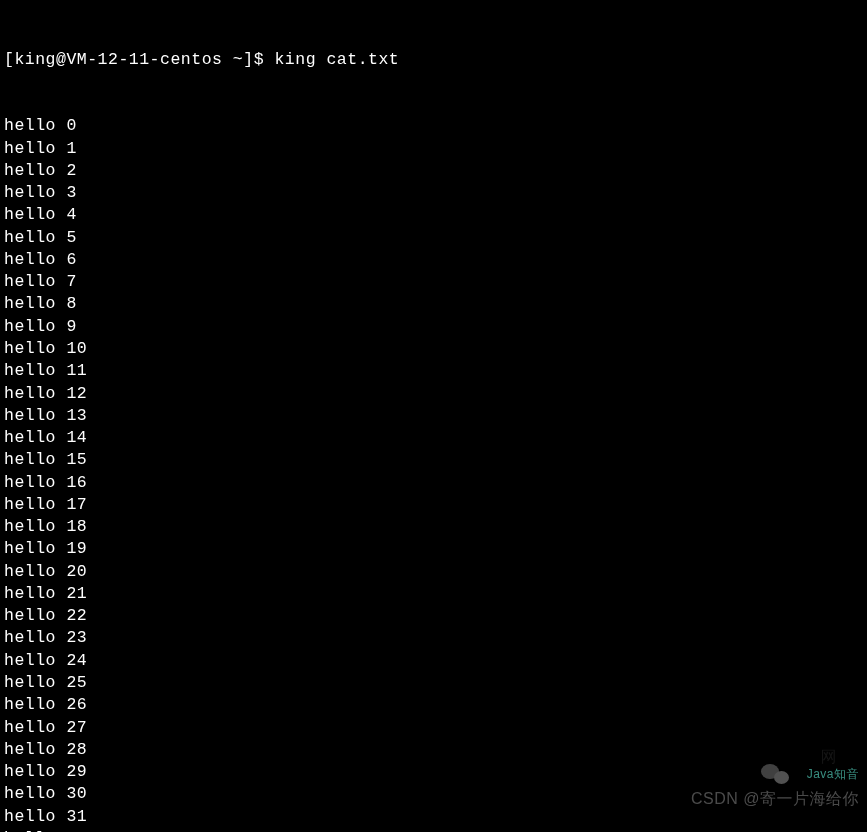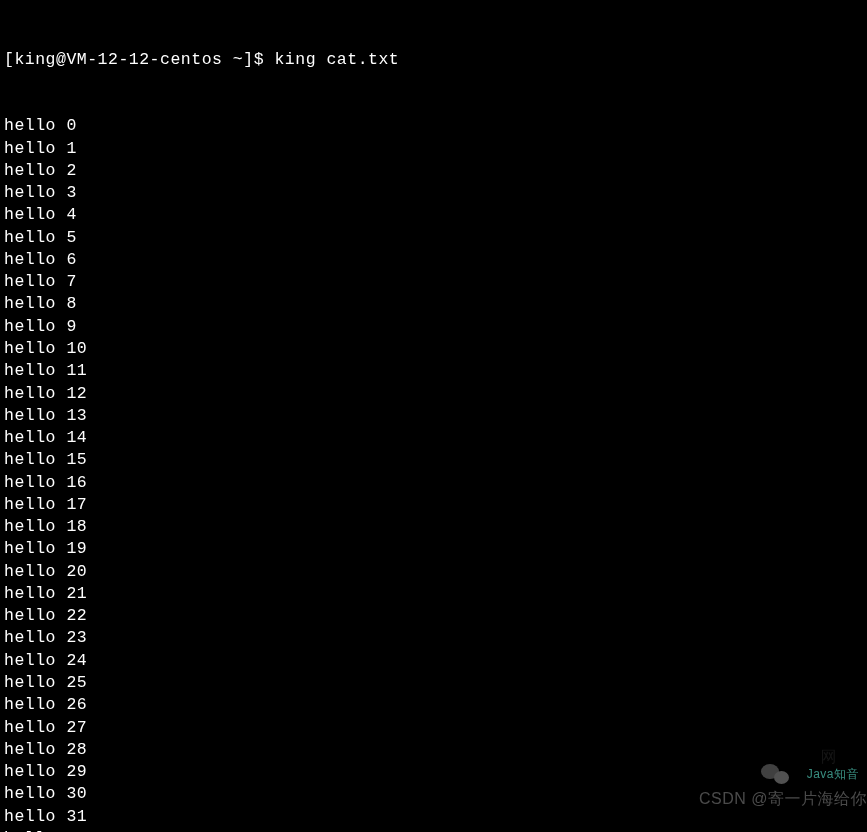--- a/index.html
+++ b/index.html
@@ -62,42 +62,42 @@
       position: absolute;
       width: 15px;
       height: 13px;
       background: #aaa;
       border-radius: 50%;
       right: 0;
       bottom: 2px;
     }
     .watermark-bottom {
       position: absolute;
-      right: 0;
+      right: 8px;
       bottom: 22px;
       color: #888;
       font-family: sans-serif;
       font-size: 16px;
       opacity: 0.55;
     }
     .faint-watermark {
       position: absolute;
       right: 30px;
       bottom: 64px;
       color: #3a3a3a;
       font-family: sans-serif;
       font-size: 16px;
       opacity: 0.35;
     }
   </style>
 </head>
 <body>
 
 <div class="terminal">
-  <div class="prompt-line"><span>[king@VM-12-12-centos ~]$</span> <span>king cat.txt</span></div>
+  <div class="prompt-line"><span>[king@VM-12-11-centos ~]$</span> <span>king cat.txt</span></div>
   <div id="lines-container"><div class="output-line">hello 0</div><div class="output-line">hello 1</div><div class="output-line">hello 2</div><div class="output-line">hello 3</div><div class="output-line">hello 4</div><div class="output-line">hello 5</div><div class="output-line">hello 6</div><div class="output-line">hello 7</div><div class="output-line">hello 8</div><div class="output-line">hello 9</div><div class="output-line">hello 10</div><div class="output-line">hello 11</div><div class="output-line">hello 12</div><div class="output-line">hello 13</div><div class="output-line">hello 14</div><div class="output-line">hello 15</div><div class="output-line">hello 16</div><div class="output-line">hello 17</div><div class="output-line">hello 18</div><div class="output-line">hello 19</div><div class="output-line">hello 20</div><div class="output-line">hello 21</div><div class="output-line">hello 22</div><div class="output-line">hello 23</div><div class="output-line">hello 24</div><div class="output-line">hello 25</div><div class="output-line">hello 26</div><div class="output-line">hello 27</div><div class="output-line">hello 28</div><div class="output-line">hello 29</div><div class="output-line">hello 30</div><div class="output-line">hello 31</div><div class="output-line">hello 32</div></div>
   
 </div>
 
 <div class="faint-watermark">网</div>
 
 <div class="watermark-right">
   <span class="wechat-icon"></span>
   <span>Java知音</span>
 </div>

